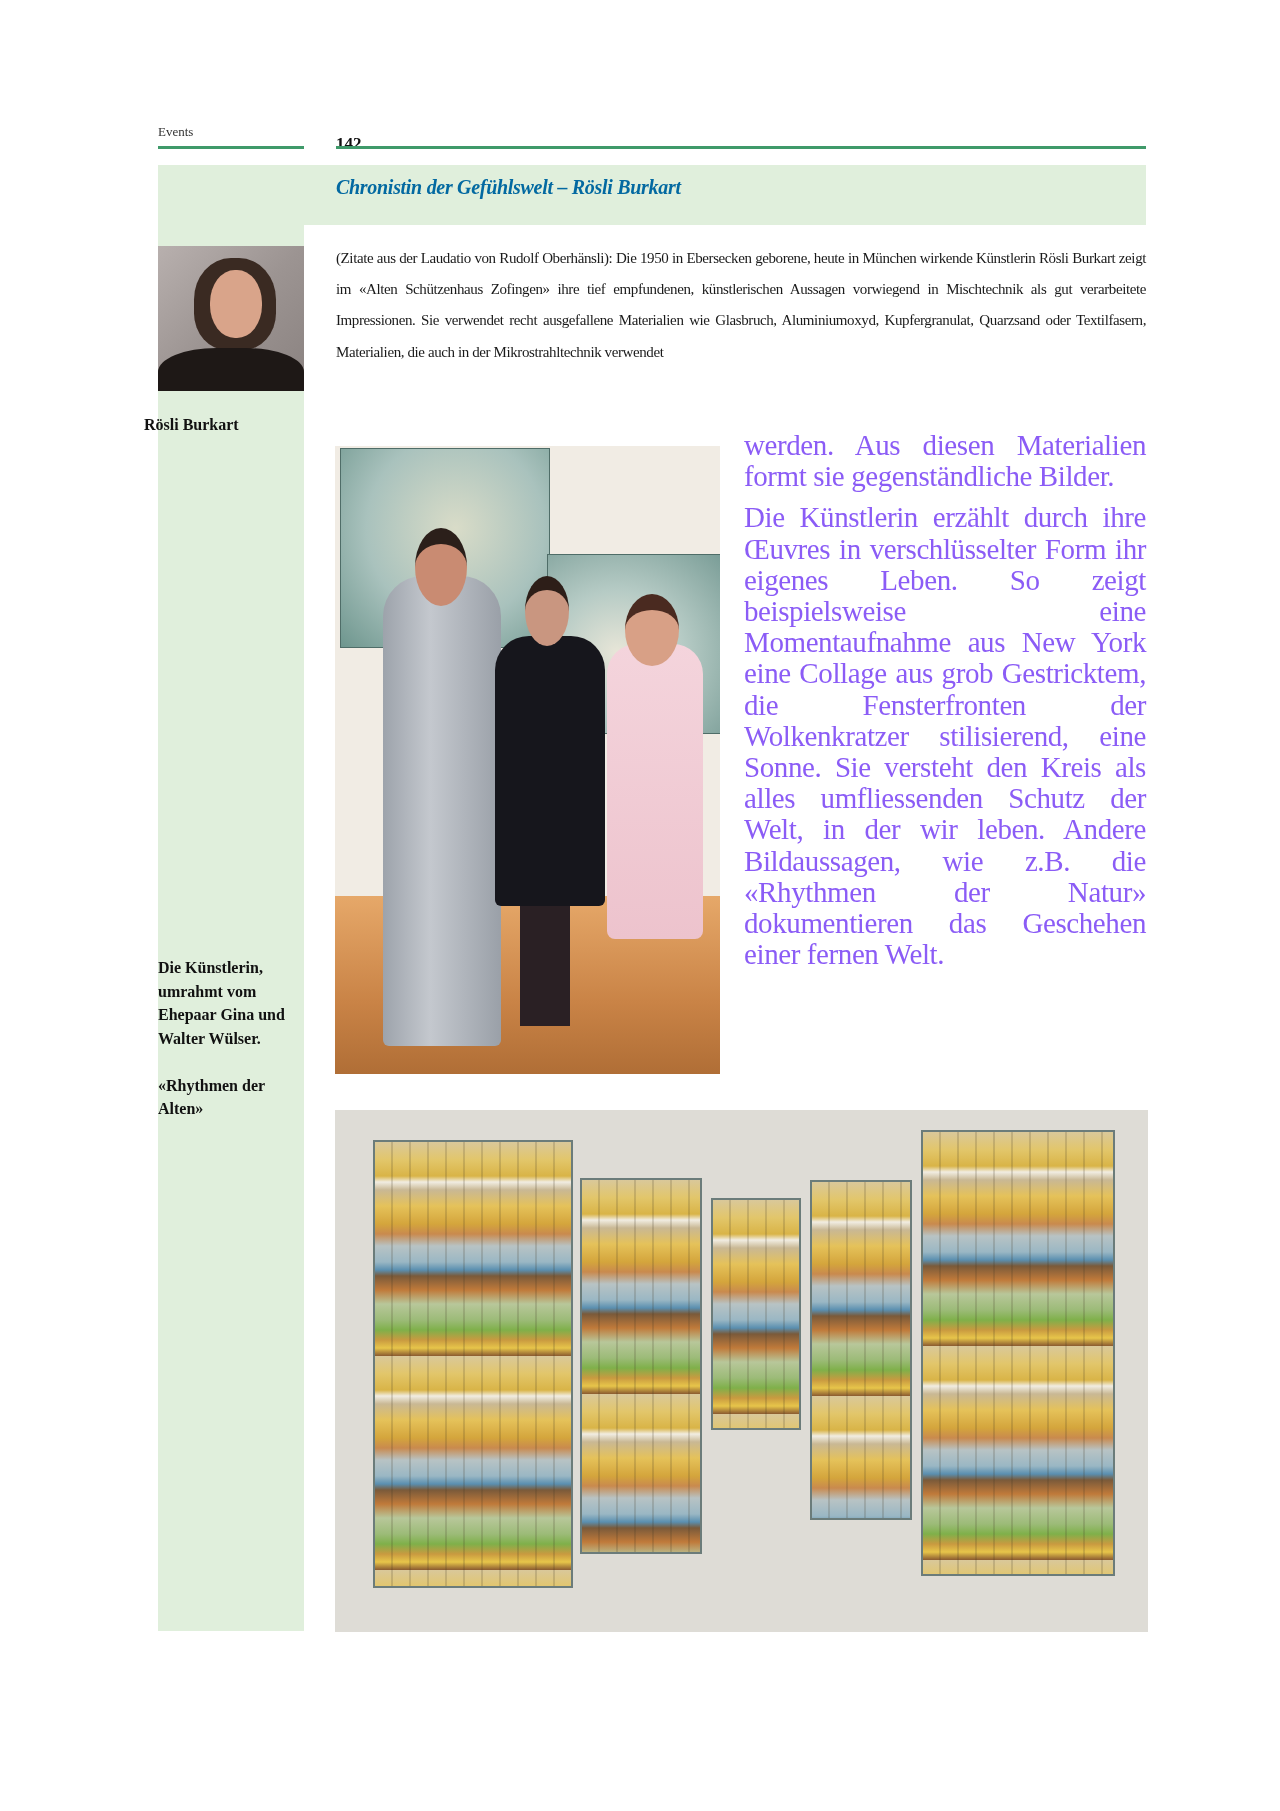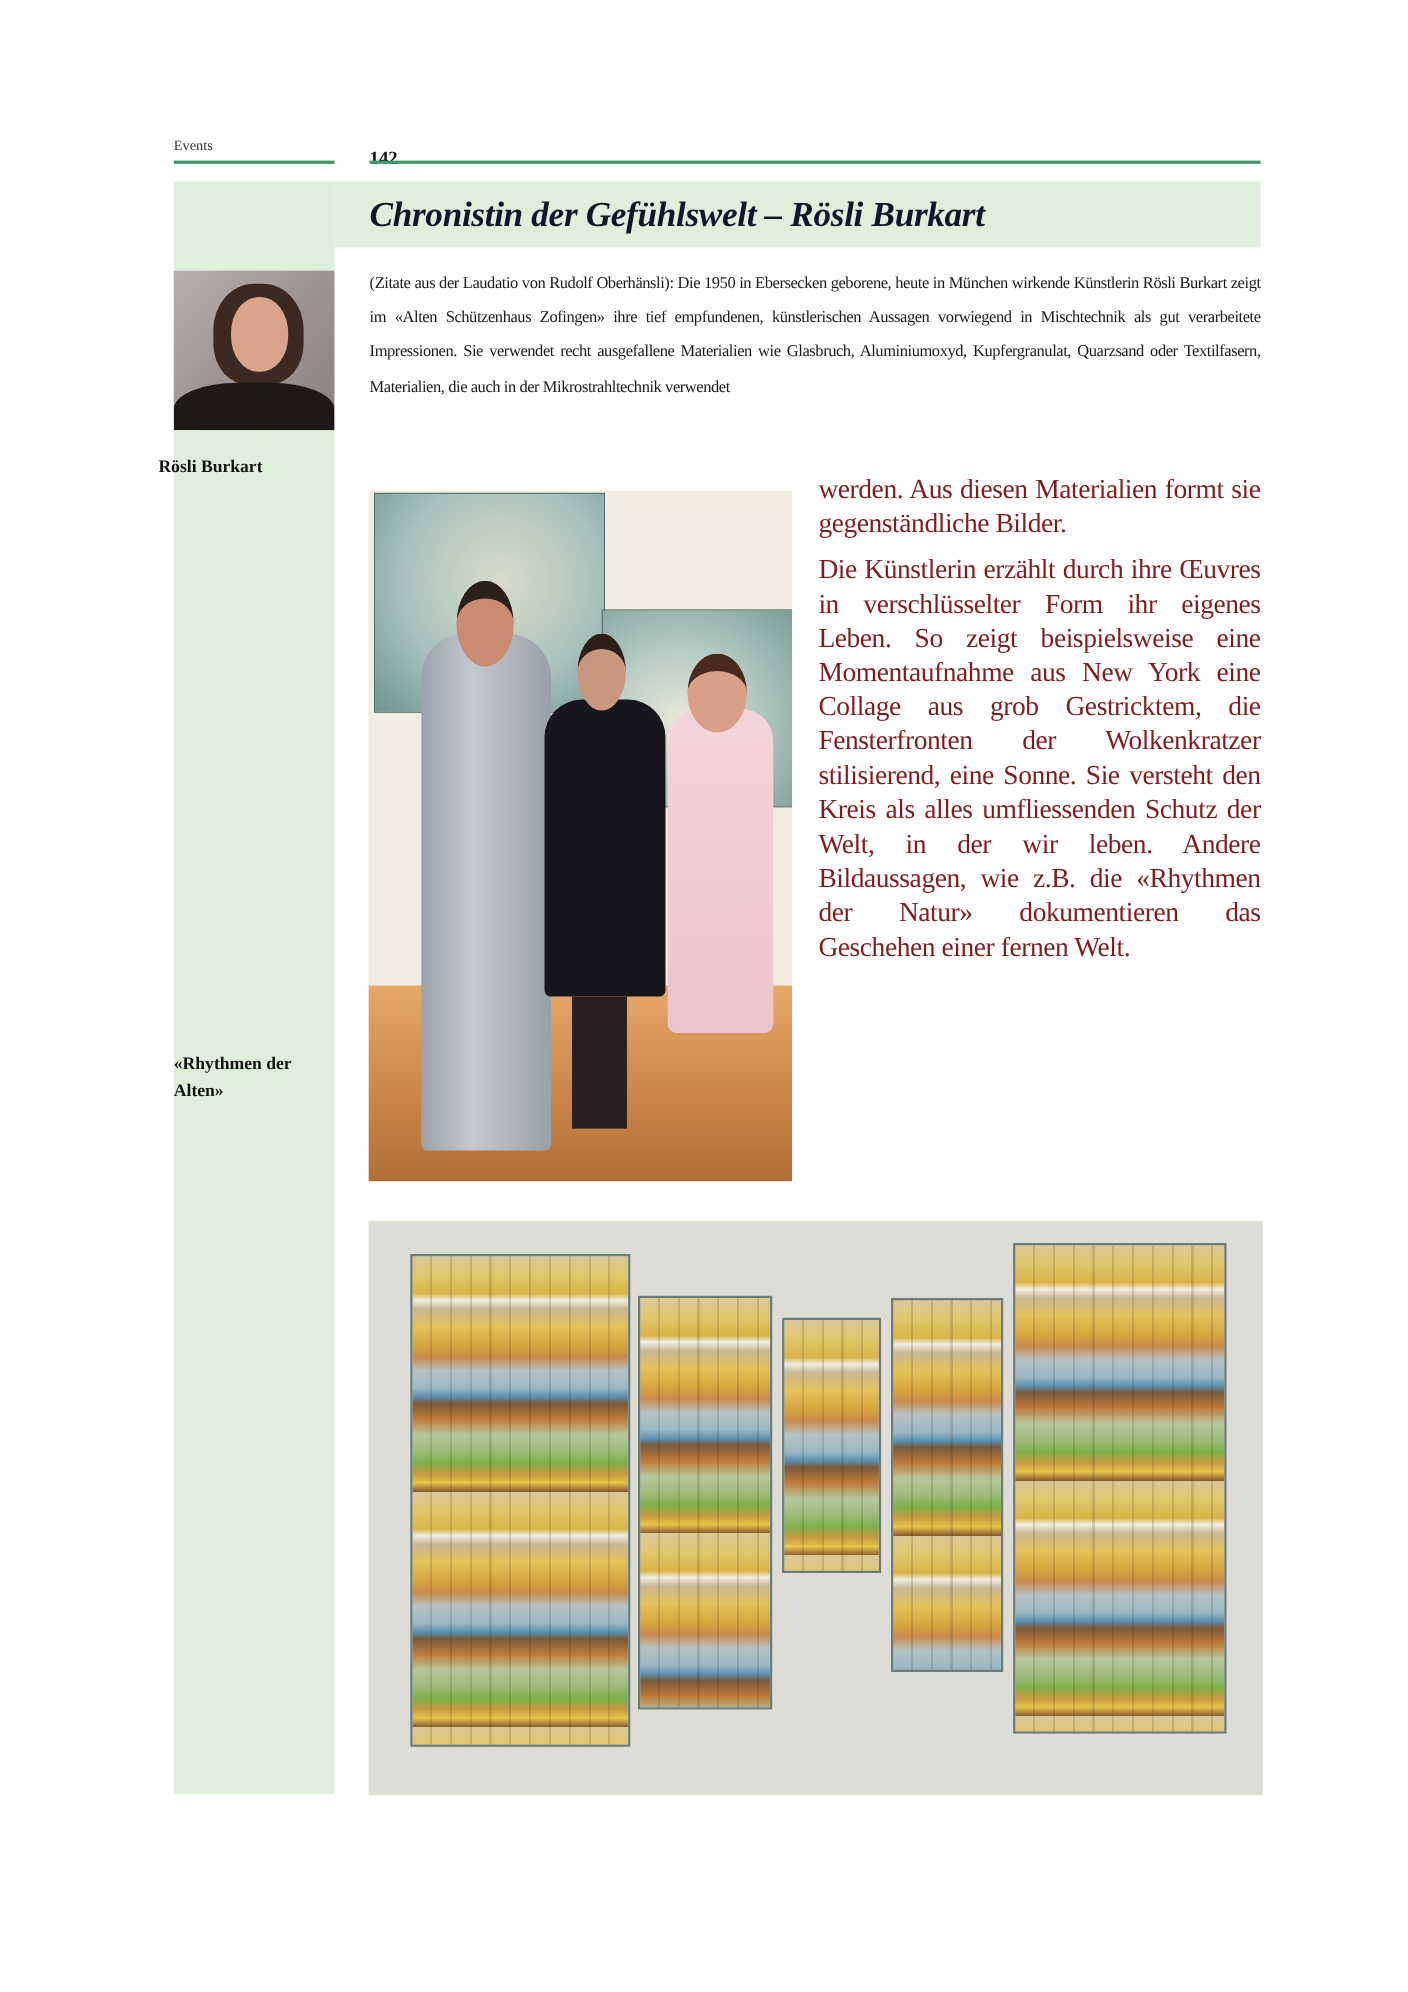--- a/index.html
+++ b/index.html
@@ -5,34 +5,34 @@
   html, body { margin:0; padding:0; background:#ffffff; }
   body { width:1280px; height:1811px; position:relative; overflow:hidden; font-family:"Liberation Serif", "DejaVu Serif", serif; color:#1a1a1a; }
 
   .running-head { position:absolute; left:158px; top:124px; font-size:13px; color:#333; }
   .page-num { position:absolute; left:336px; top:121px; font-size:17px; font-weight:bold; color:#111;margin-top:13px; }
   .rule-left { position:absolute; left:158px; top:146px; width:146px; height:3px; background:#3f9a6a; }
   .rule-right { position:absolute; left:336px; top:146px; width:810px; height:3px; background:#3f9a6a; }
 
   .sidebar { position:absolute; left:158px; top:165px; width:146px; height:1466px; background:#e0efdc; }
   .title-band { position:absolute; left:304px; top:165px; width:842px; height:60px; background:#e0efdc; }
-  .title { position:absolute; left:336px; top:176px; font-size:32px; font-weight:bold; font-style:italic; color:#0f172a; letter-spacing:-0.3px; }
+  .title { position:absolute; left:336px; top:176px; font-size:20px; font-weight:bold; font-style:italic; color:#0369a1; letter-spacing:-0.3px; }
 
   .portrait { position:absolute; left:158px; top:246px; width:146px; height:145px; background:linear-gradient(135deg,#b8b0ae 0%,#9c9492 50%,#8a8280 100%); overflow:hidden; }
   .portrait .hair { position:absolute; left:36px; top:12px; width:82px; height:92px; border-radius:45% 45% 40% 40%; background:#3a2a22; }
   .portrait .face { position:absolute; left:52px; top:24px; width:52px; height:68px; border-radius:48%; background:#d9a48a; }
   .portrait .body { position:absolute; left:0; top:102px; width:146px; height:60px; border-radius:40% 40% 0 0; background:#1e1816; }
   .portrait-caption { position:absolute; left:144px; top:416px; font-size:16px; font-weight:bold; color:#111; }
 
   .side-caption { position:absolute; left:158px; top:956px; width:146px; font-size:16px; font-weight:bold; line-height:23.5px; color:#111; }
   .side-caption p { margin:0 0 23.5px 0; }
 
   .body-text { position:absolute; left:336px; top:243px; width:810px; font-size:15px; line-height:31.2px; text-align:justify; letter-spacing:-0.4px; color:#1a1a1a; }
   .body-text p { margin:0; }
-  .body-col { position:absolute; left:744px; top:430px; width:402px; font-size:25px; line-height:31.2px; text-align:justify; letter-spacing:-0.4px; color:#7f1d1d; }
+  .body-col { position:absolute; left:744px; top:430px; width:402px; font-size:29px; line-height:31.2px; text-align:justify; letter-spacing:-0.4px; color:#8b5cf6; }
   .body-col p { margin:0 0 10px 0; }
 
   .photo1 { position:absolute; left:335px; top:446px; width:385px; height:628px; background:#f1ece4; overflow:hidden; }
   .photo1 .painting-a { position:absolute; left:5px; top:2px; width:208px; height:198px; background:radial-gradient(ellipse at 55% 40%, #d9dcc8 0%, #a9c2bd 55%, #6e968e 100%); border:1px solid #4f6d68; }
   .photo1 .painting-b { position:absolute; left:212px; top:108px; width:173px; height:178px; background:radial-gradient(ellipse at 40% 55%, #e8e6d8 0%, #b6cbc5 45%, #7a9d97 100%); border:1px solid #4f6d68; }
   .photo1 .floor { position:absolute; left:0; top:450px; width:385px; height:178px; background:linear-gradient(180deg,#e6a869 0%,#c98346 60%,#b06e36 100%); }
   .photo1 .man { position:absolute; left:48px; top:130px; width:118px; height:470px; background:linear-gradient(90deg,#9da3ab,#c4c8ce 40%,#9aa0a8); border-radius:40px 40px 6px 6px; }
   .photo1 .man-head { position:absolute; left:80px; top:82px; width:52px; height:62px; border-radius:50%; background:#c98b72; border-top:16px solid #2b1f1a; }
   .photo1 .woman2 { position:absolute; left:160px; top:190px; width:110px; height:270px; background:#16161c; border-radius:34px 34px 6px 6px; }
   .photo1 .woman2-head { position:absolute; left:190px; top:130px; width:44px; height:56px; border-radius:50%; background:#c99680; border-top:14px solid #2d1e18; }
@@ -61,20 +61,21 @@
 <h1 class="title" style="margin:0;">Chronistin der Gefühlswelt – Rösli Burkart</h1>
 
 <div class="portrait" title="Portrait of Rösli Burkart">
   <div class="hair"></div>
   <div class="face"></div>
   <div class="body"></div>
 </div>
 <div class="portrait-caption">Rösli Burkart</div>
 
 <div class="side-caption">
+  <p>Die Künstlerin, umrahmt vom Ehepaar Gina und Walter Wülser.</p>
   <p>«Rhythmen der Alten»</p>
 </div>
 
 <div class="body-text">
   <p>(Zitate aus der Laudatio von Rudolf Oberhänsli): Die 1950 in Ebersecken geborene, heute in München wirkende Künstlerin Rösli Burkart zeigt im «Alten Schützenhaus Zofingen» ihre tief empfundenen, künstlerischen Aussagen vorwiegend in Mischtechnik als gut verarbeitete Impressionen. Sie verwendet recht ausgefallene Materialien wie Glasbruch, Aluminiumoxyd, Kupfergranulat, Quarzsand oder Textilfasern, Materialien, die auch in der Mikrostrahltechnik verwendet</p>
 </div>
 
 <div class="body-col">
   <p>werden. Aus diesen Materialien formt sie gegenständliche Bilder.</p>
   <p>Die Künstlerin erzählt durch ihre Œuvres in verschlüsselter Form ihr eigenes Leben. So zeigt beispielsweise eine Momentaufnahme aus New York eine Collage aus grob Gestricktem, die Fensterfronten der Wolkenkratzer stilisierend, eine Sonne. Sie versteht den Kreis als alles umfliessenden Schutz der Welt, in der wir leben. Andere Bildaussagen, wie z.B. die «Rhythmen der Natur» dokumentieren das Geschehen einer fernen Welt.</p>

